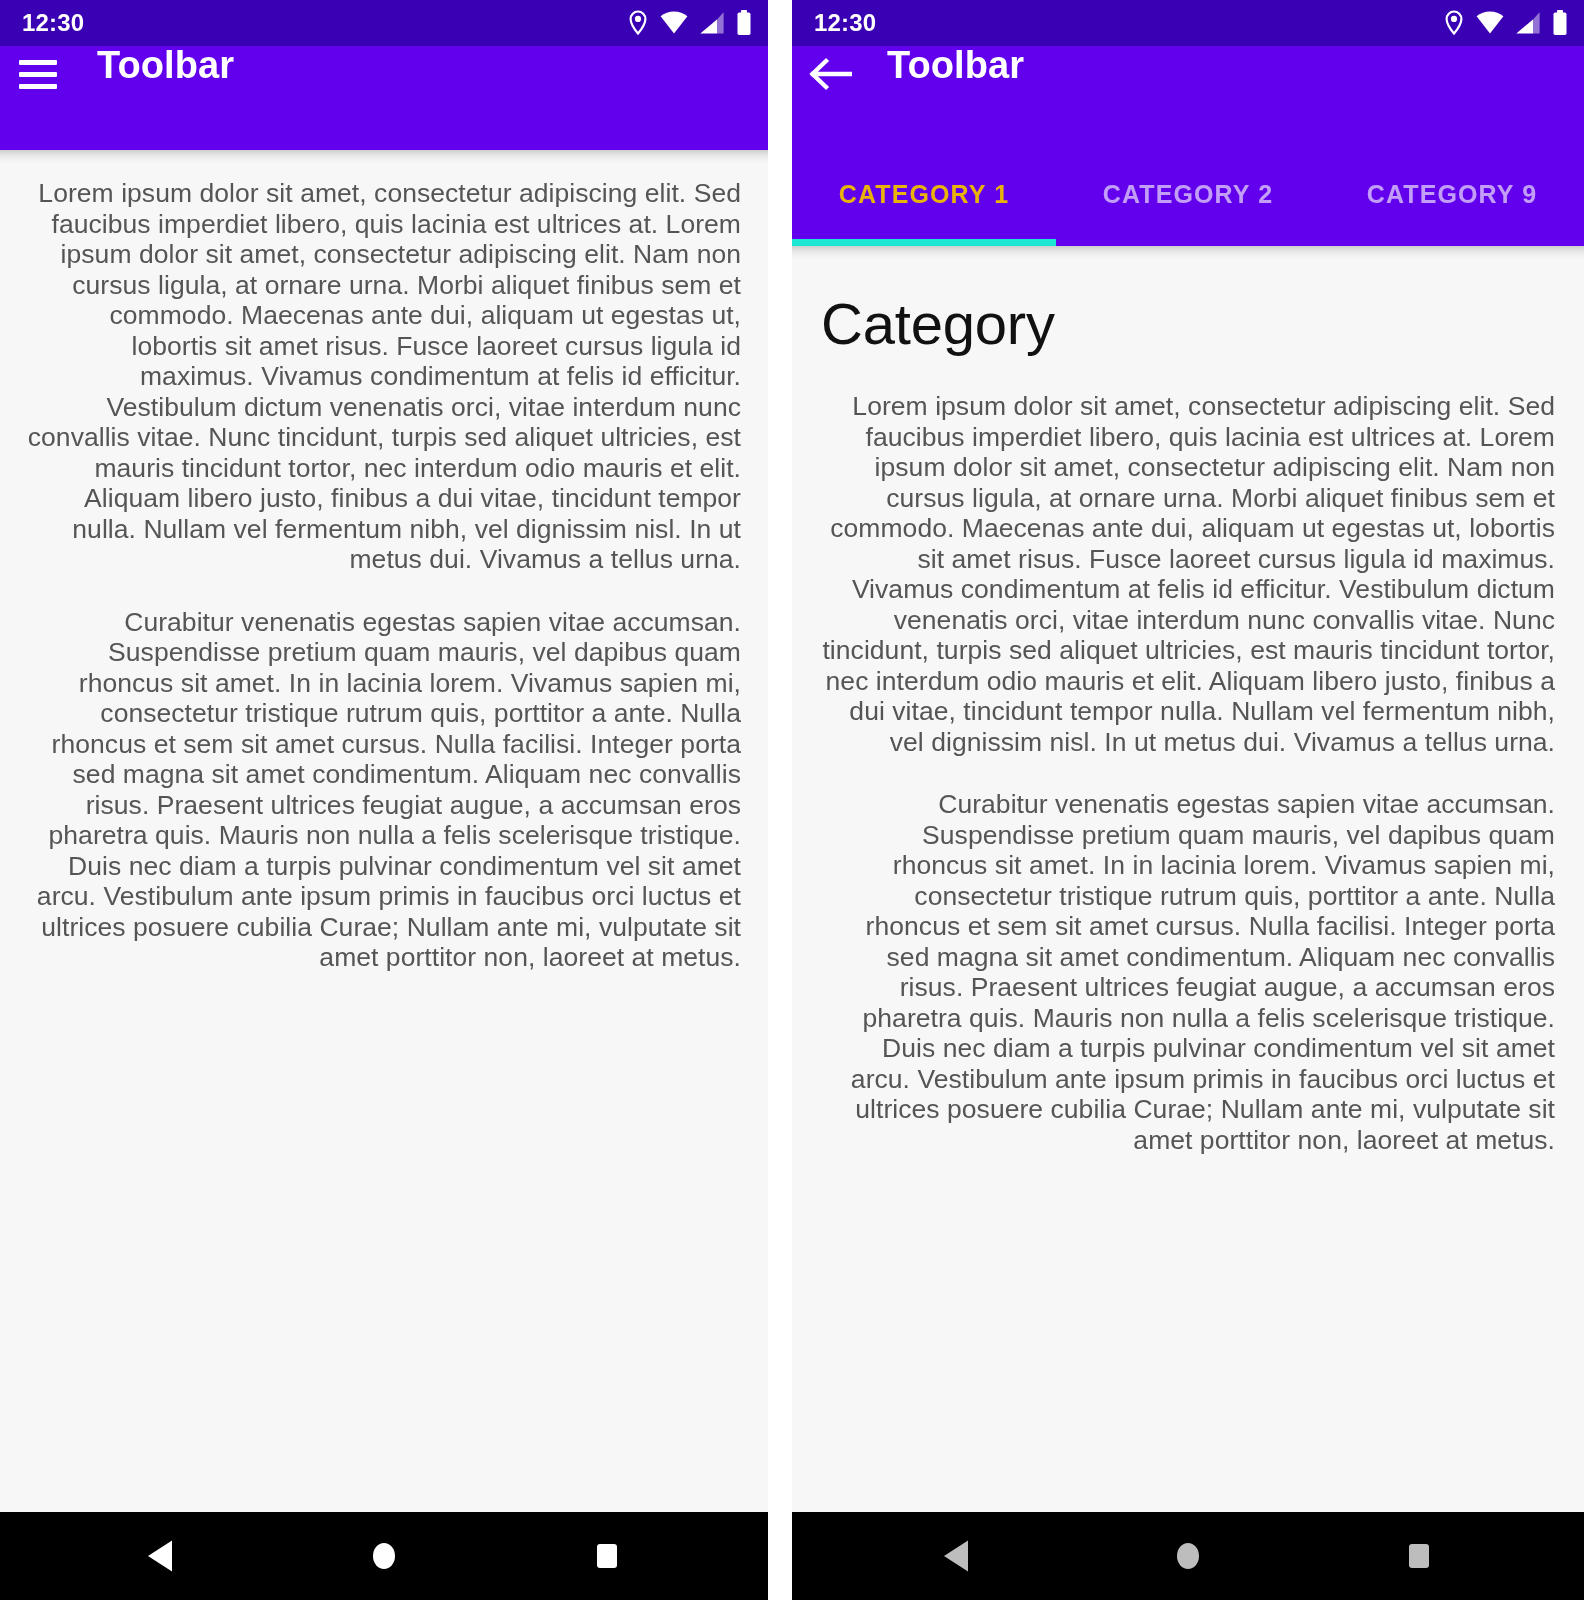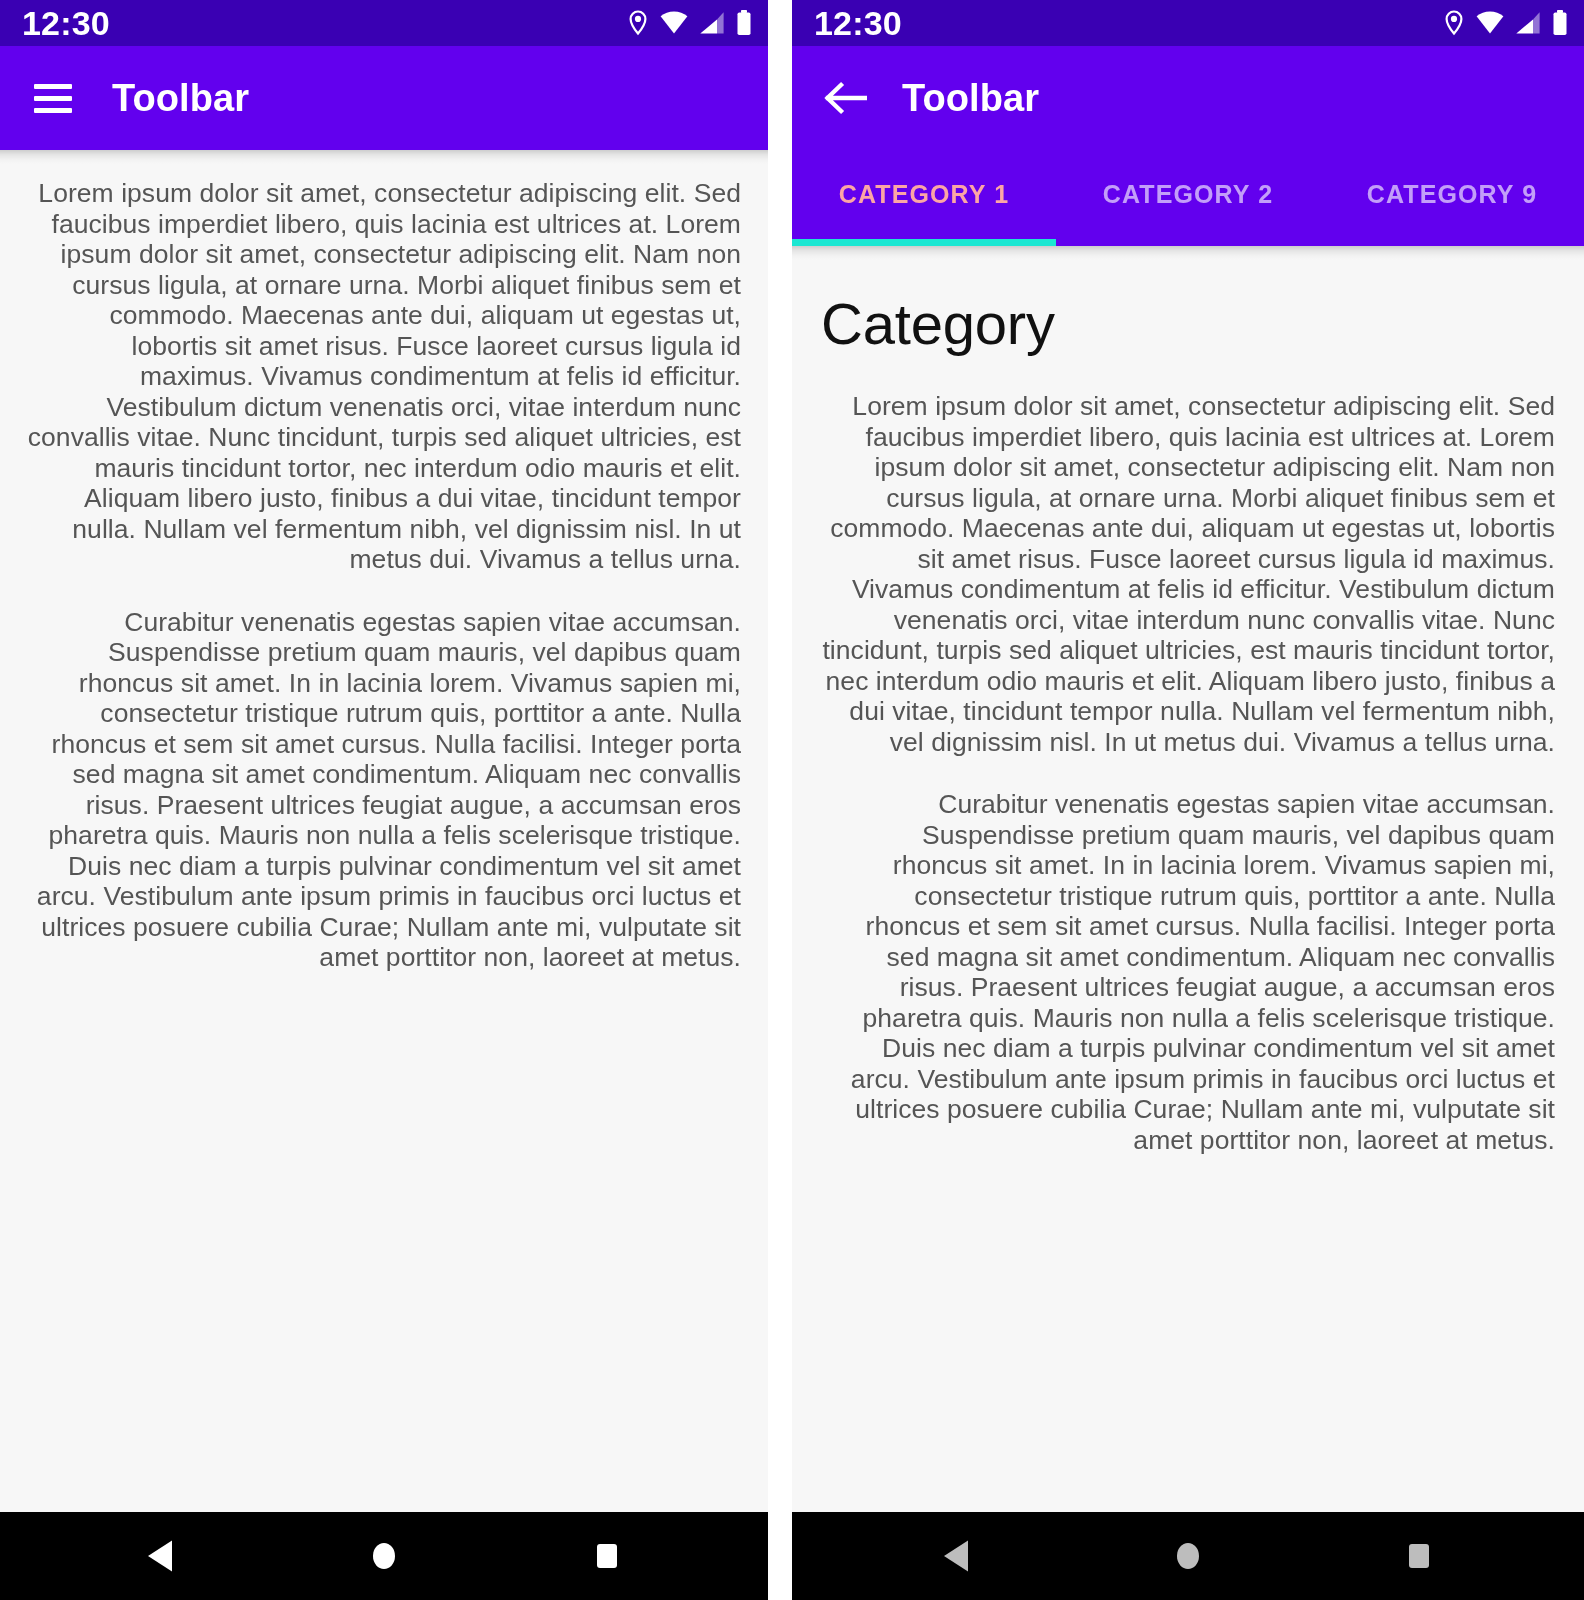--- a/index.html
+++ b/index.html
@@ -36,21 +36,21 @@
     height: 46px;
     flex: 0 0 46px;
     background: #3A00B3;
     display: flex;
     align-items: center;
     justify-content: space-between;
     padding: 0 16px 0 22px;
     color: #ffffff;
   }
   .status-time {
-    font-size: 34px;
+    font-size: 24px;
     font-weight: bold;
     letter-spacing: 0.2px;
     line-height: 1;
   }
   .status-icons {
     display: flex;
     align-items: center;
     gap: 11px;
   }
   .status-icons svg { display: block; }
@@ -58,22 +58,21 @@
   
   .toolbar {
     background: #6200EE;
     flex: 0 0 auto;
     position: relative;
     z-index: 5;
   }
   .toolbar-row {
     height: 104px;
     display: flex;
-    align-items: center;
-    padding-left: 25px;
+    padding-left: 10px;
   }
   .nav-icon {
     width: 56px;
     height: 56px;
     display: flex;
     align-items: center;
     justify-content: center;
     flex: 0 0 56px;
   }
   .hamburger { width: 38px; }
@@ -107,21 +106,21 @@
     flex: 1 1 0;
     display: flex;
     align-items: center;
     justify-content: center;
     font-size: 25px;
     font-weight: bold;
     letter-spacing: 1.1px;
     color: rgba(255,255,255,0.62);
     padding-bottom: 8px;
   }
-  .tab.active { color: #fca5a5; }
+  .tab.active { color: #eab308; }
   .tab-indicator {
     position: absolute;
     left: 0;
     bottom: 0;
     width: 33.333%;
     height: 7px;
     background: #1BE7D2;
   }
 
   

